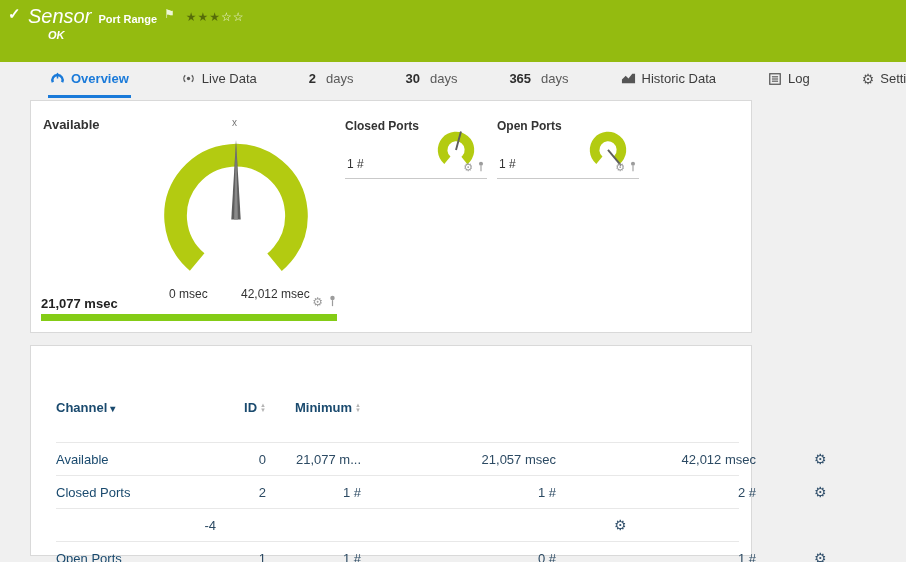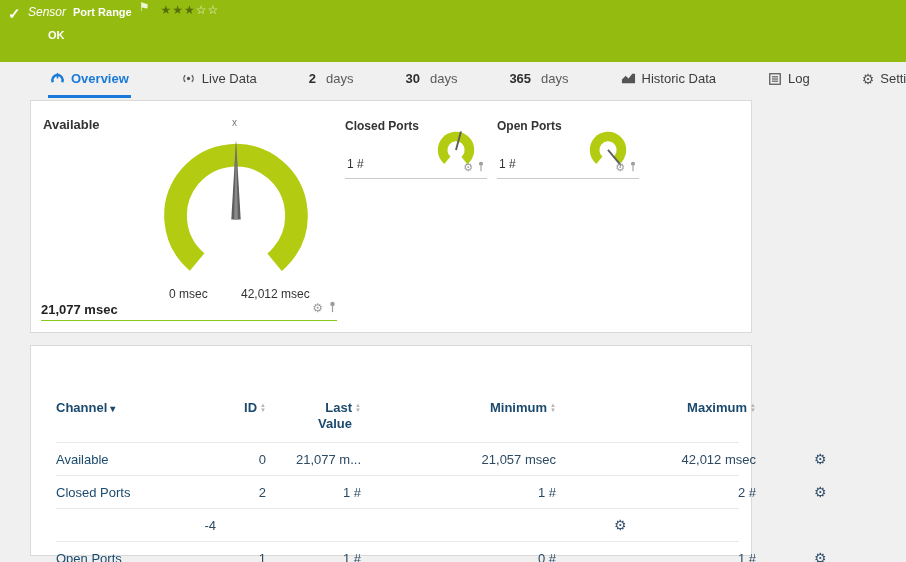--- a/index.html
+++ b/index.html
@@ -13,27 +13,27 @@
   }
   .page { position:absolute; inset:0; }
 
   
   .topbar {
     position:absolute; top:0; left:0; right:0; height:62px;
     background:#94BB10; color:#fff;
   }
   .check-icon { position:absolute; left:8px; top:5px; font-size:15px; font-weight:bold; color:#fff; }
   .title-row { position:absolute; left:28px; top:5px; display:flex; align-items:baseline; gap:7px; }
-  .kind-label { font-style:italic; font-size:12px; }
+  .kind-label { font-style:italic; font-size:20px; }
   .sensor-title { font-weight:bold; font-size:11px; }
   .flag-icon { font-size:12px; position:relative; top:-5px; color:#eef6d8; }
   .stars { font-size:12px; letter-spacing:1px; margin-left:4px; position:relative; top:-2px; cursor:pointer; }
   .stars .filled { color:rgba(0,0,0,0.42); }
   .stars .empty  { color:rgba(255,255,255,0.85); }
-  .status-label { position:absolute; left:48px; top:29px; font-size:11px; font-weight:bold; }
+  .status-label { position:absolute; left:48px; top:29px; font-size:11px; font-weight:bold;font-style:italic; }
 
   
   .tabs {
     position:absolute; top:62px; left:0; right:12px; height:36px;
     display:flex; align-items:stretch; gap:48px;
     padding-left:48px; padding-right:6px;
     font-size:13px;
   }
   .tab {
     display:flex; align-items:center; gap:6px;
@@ -60,21 +60,21 @@
 
   
   .main-block { position:absolute; left:10px; top:14px; width:300px; height:206px; }
   .g-title { position:absolute; left:2px; top:2px; font-size:13px; font-weight:bold; color:#333; }
   .gauge-x-marker { position:absolute; left:191px; top:2px; font-size:10px; color:#777; }
   .main-gauge-svg { position:absolute; left:110px; top:10px; }
   .scale-min { position:absolute; left:128px; top:172px; font-size:12px; color:#333; }
   .scale-max { position:absolute; left:200px; top:172px; font-size:12px; color:#333; }
   .meter-footer {
     position:absolute; left:0; right:4px; bottom:0; height:24px;
-    border-bottom:1px solid #84cc16;
+    border-bottom:7px solid #84cc16;
     display:flex; justify-content:space-between; align-items:flex-end;
     padding-bottom:3px;
   }
   .meter-value { font-size:13px; font-weight:bold; color:#222; }
   .meter-icons { display:flex; align-items:center; gap:5px; color:#9c9c9c; }
   .meter-icons .gear-glyph { font-size:12px; color:#9c9c9c; cursor:pointer; }
   .pin-icon { color:#9c9c9c; cursor:pointer; display:inline-block; }
 
   
   .small-block { position:absolute; top:18px; width:142px; height:60px; border-bottom:1px solid #c9c9c9; }
@@ -247,45 +247,27 @@
           <span class="hdr-wrap">
               <span>ID</span>
               <span class="sortstack">
                 <span>▲</span>
                 <span>▼</span>
               </span>
             </span>
         </div>
         <div class="cell-r">
           <span class="hdr-wrap">
-              <span class="hdr-last">Last Value</span>
-              <span class="sortstack">
-                <span>▲</span>
-                <span>▼</span>
-              </span>
-            </span>
-        </div>
-        <div class="cell-r">
-          <span class="hdr-wrap">
               <span>Minimum</span>
               <span class="sortstack">
                 <span>▲</span>
                 <span>▼</span>
               </span>
             </span>
         </div>
-        <div class="cell-r">
-          <span class="hdr-wrap">
-              <span>Maximum</span>
-              <span class="sortstack">
-                <span>▲</span>
-                <span>▼</span>
-              </span>
-            </span>
-        </div>
         <div></div>
       </div>
 
       <div class="t-row">
         <div class="ch-name">Available</div>
         <div class="cell-r val">0</div>
         <div class="cell-r val">21,077 m...</div>
         <div class="cell-r val">21,057 msec</div>
         <div class="cell-r val">42,012 msec</div>
         <div class="row-gear"><span class="gear-glyph">⚙</span></div>

